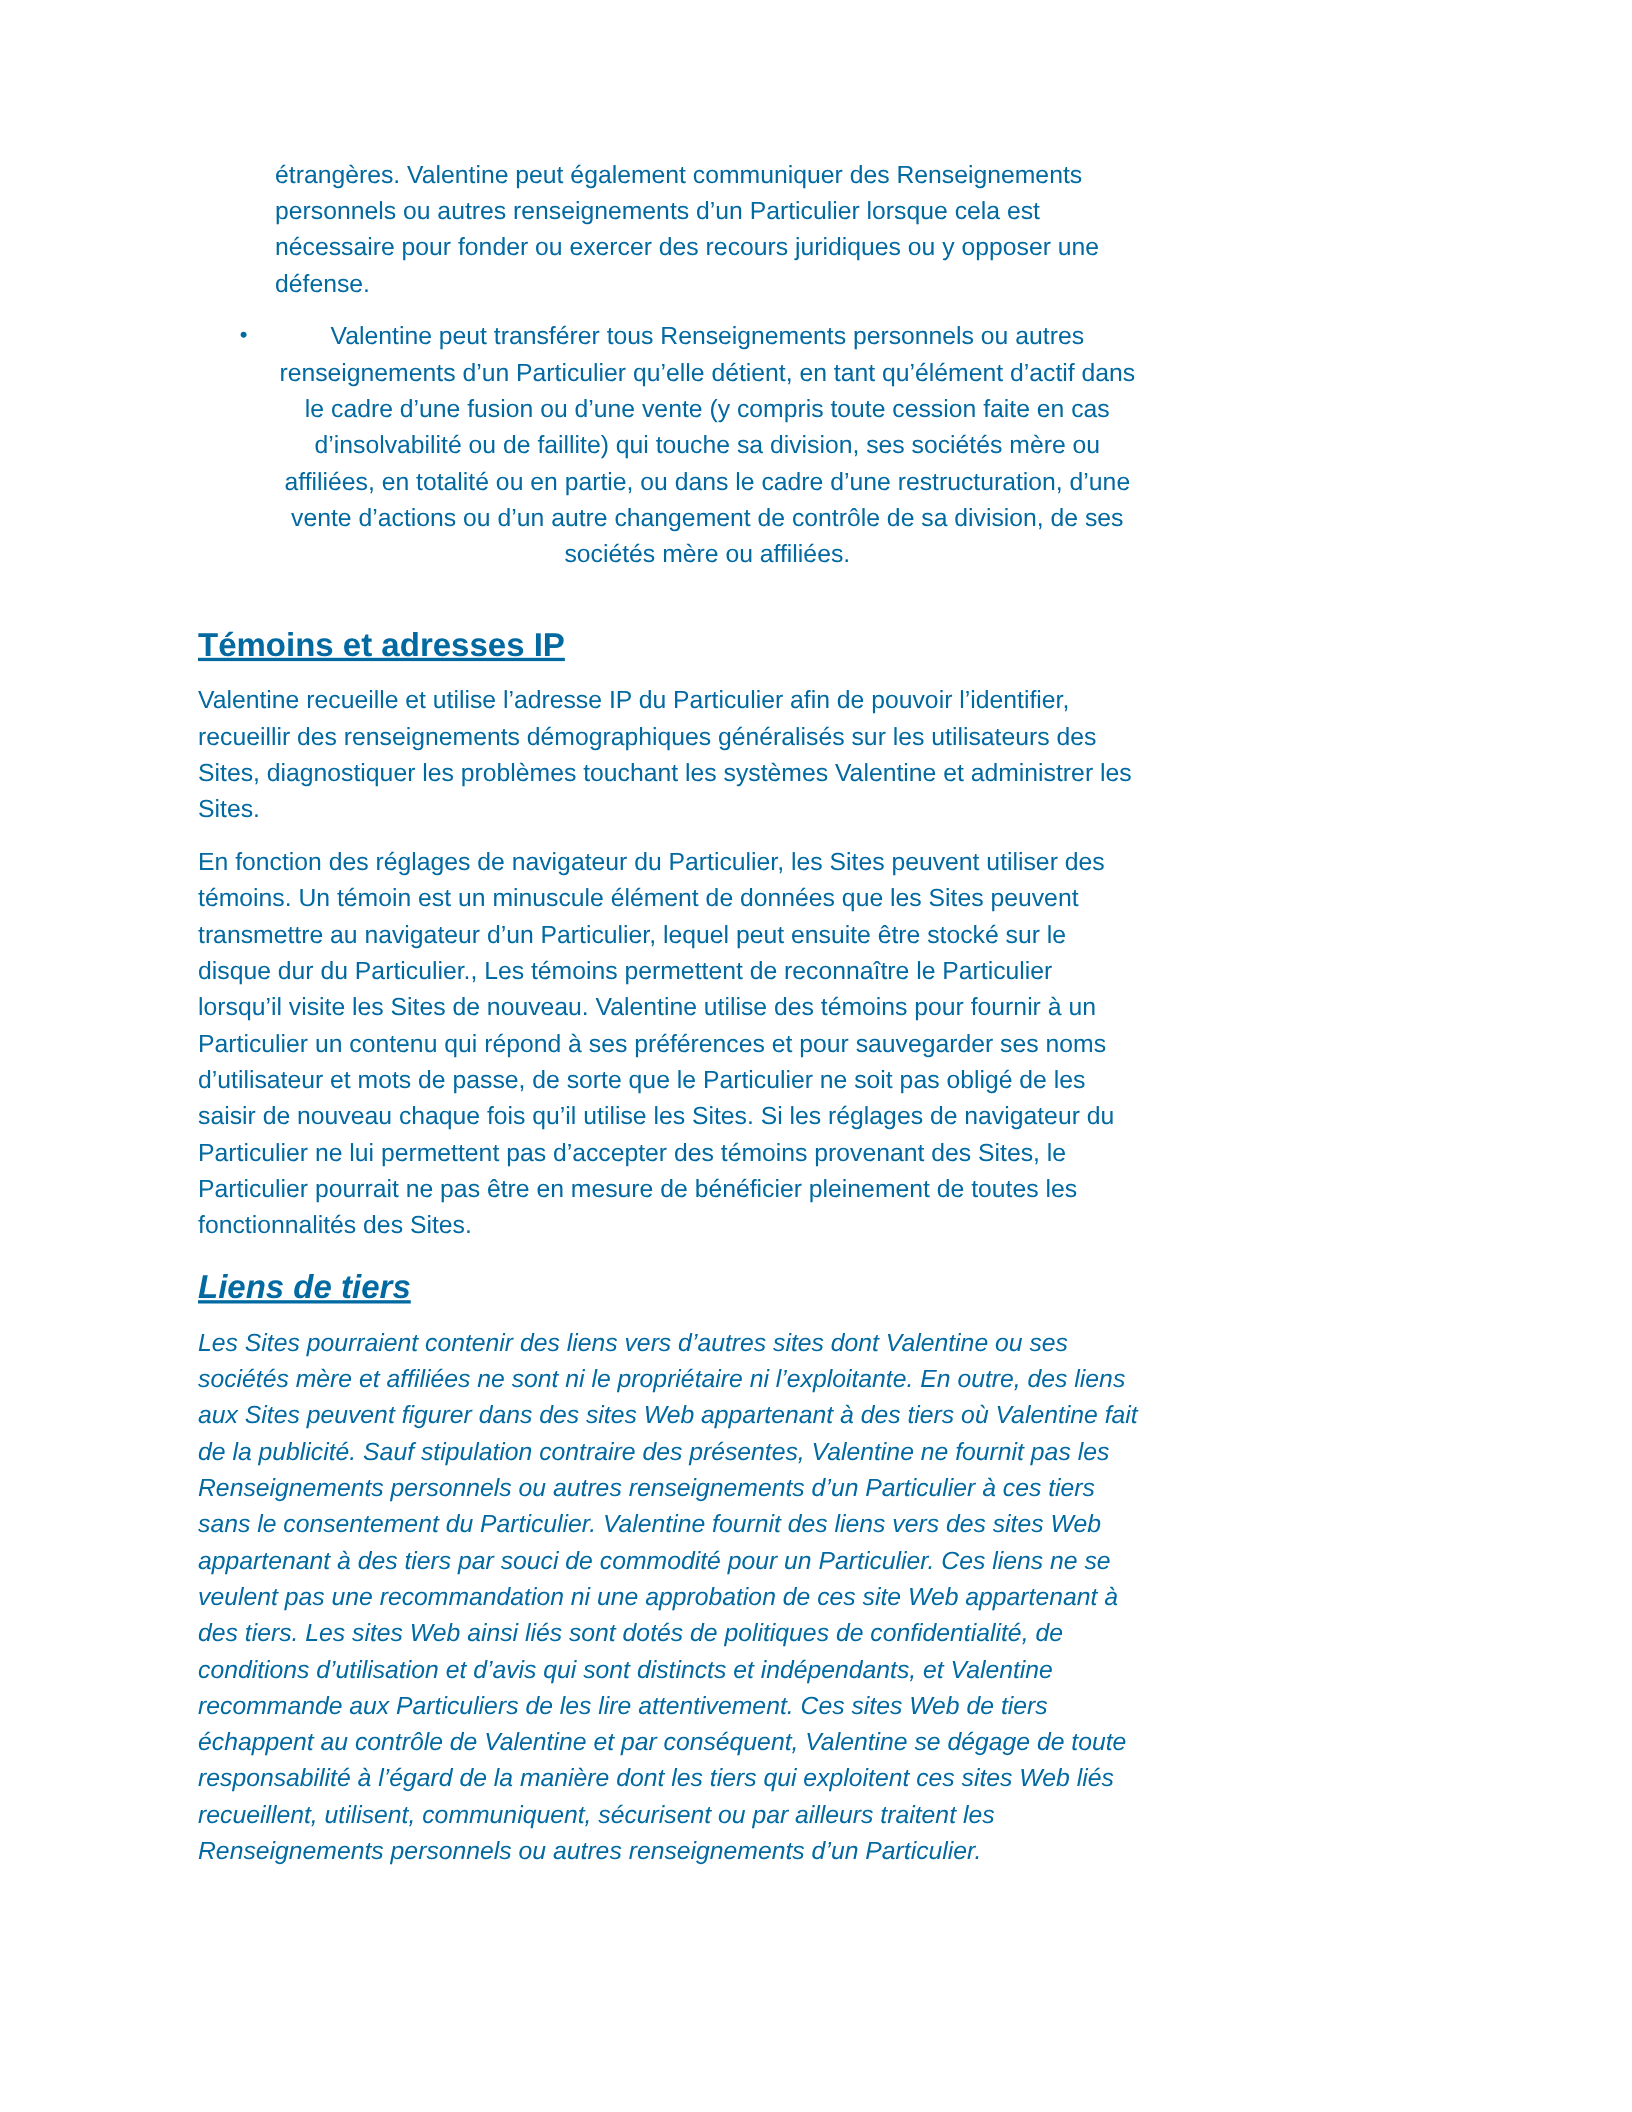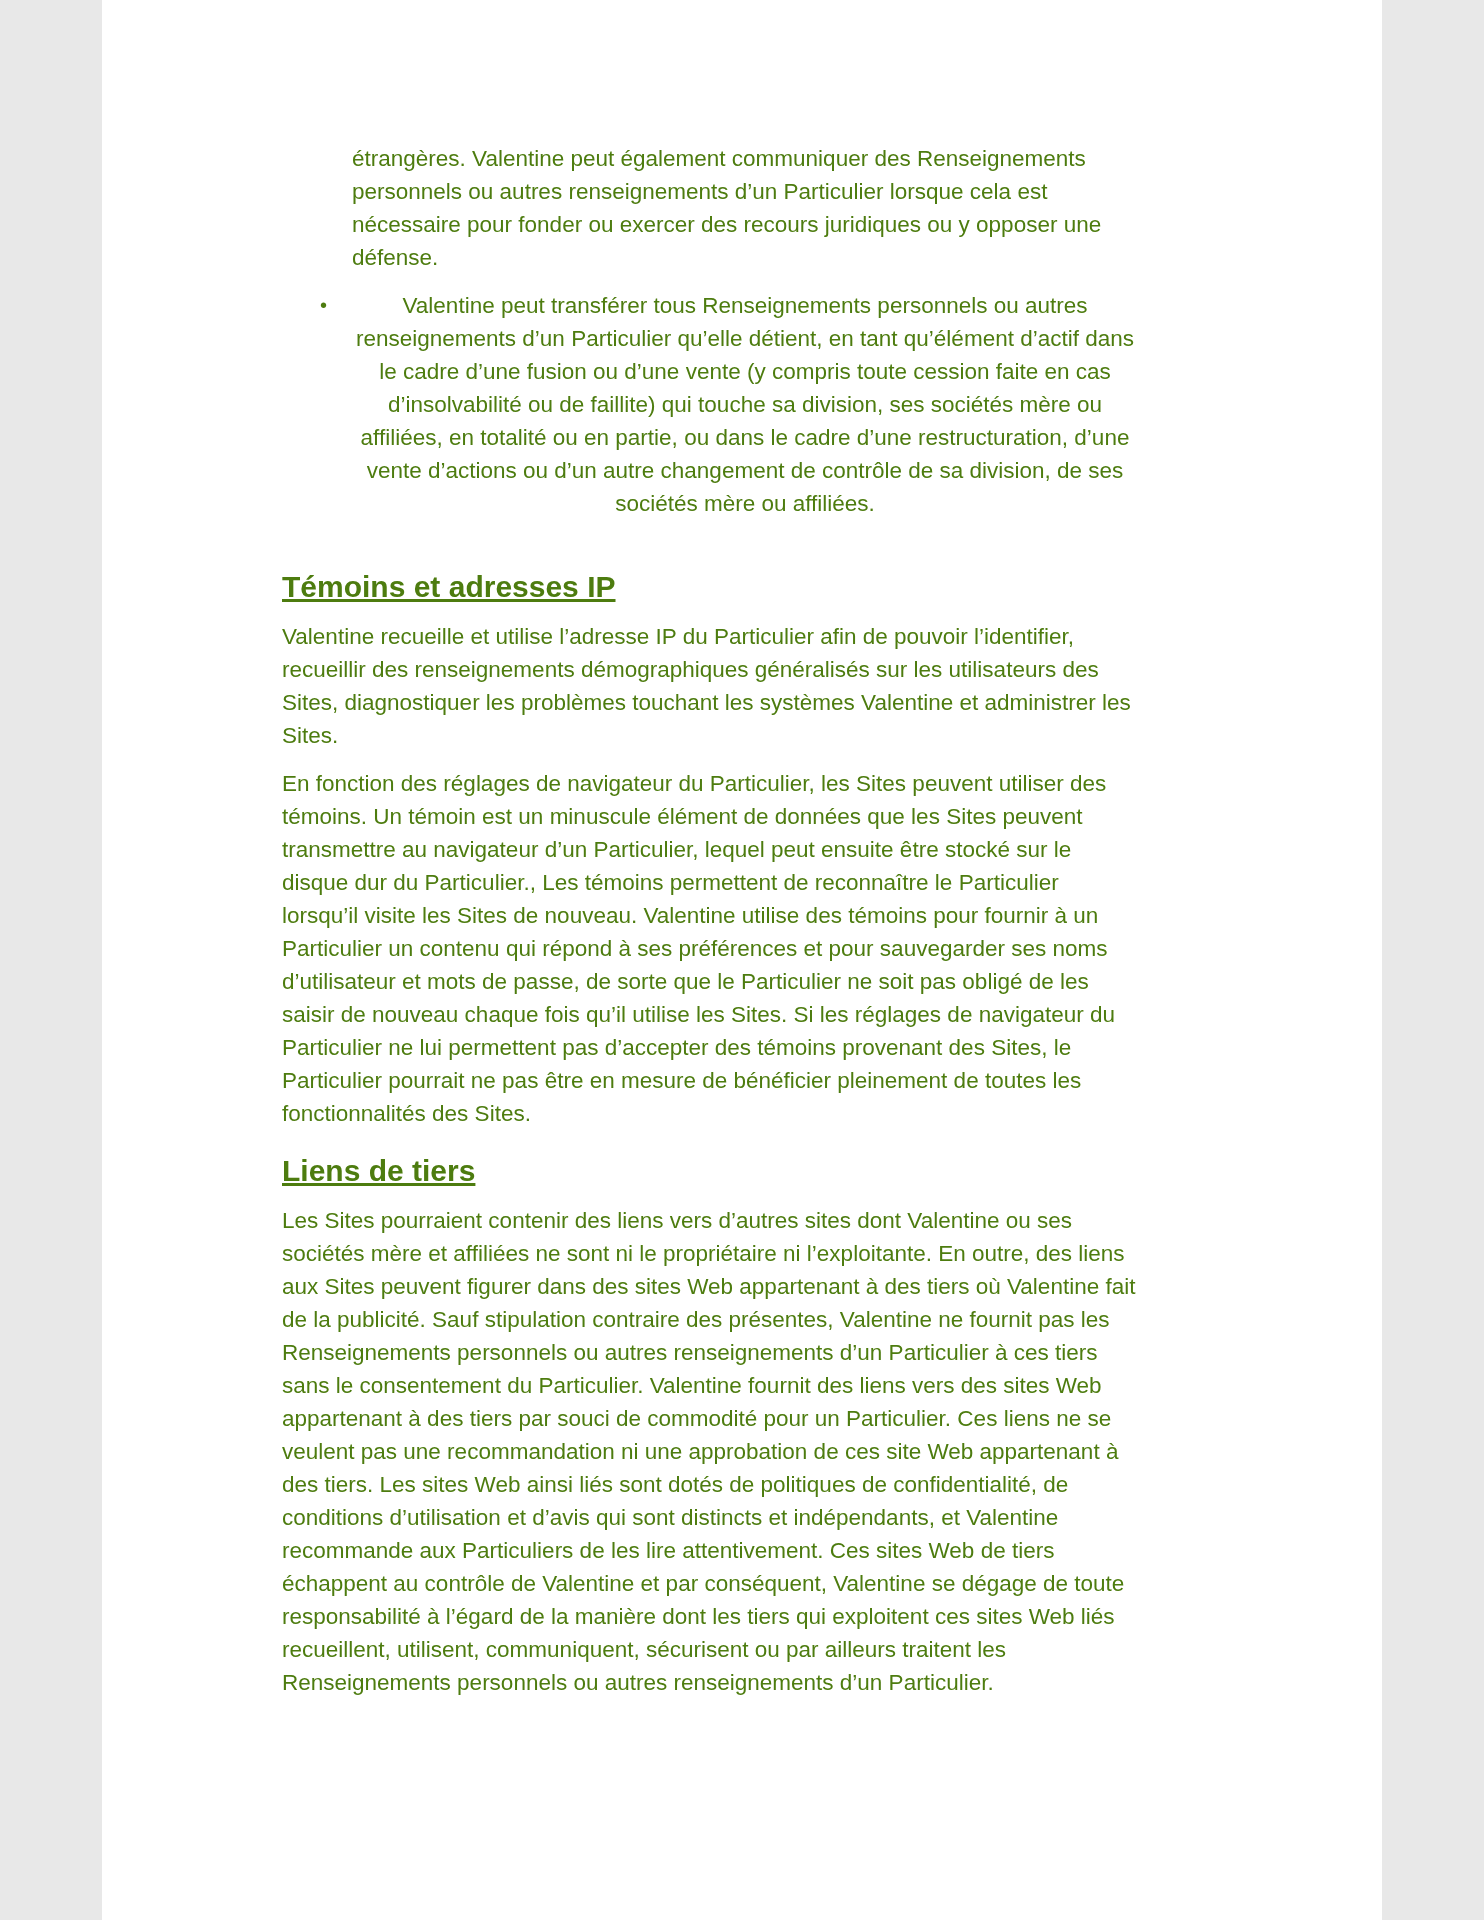--- a/index.html
+++ b/index.html
@@ -3,30 +3,30 @@
 <meta charset="utf-8">
 <title>Document</title>
 <style>
   html, body {
     margin: 0;
     padding: 0;
     background: #e8e8e8;
   }
   .page {
     position: relative;
-    width: 1280px;
+    width: 1484px;
     height: 1920px;
     margin: 0 auto;
     background: #ffffff;
     box-sizing: border-box;
     padding: 142px 0 0 180px;
     font-family: "Liberation Sans", "DejaVu Sans", sans-serif;
     font-size: 22.5px;
     line-height: 33px;
-    color: #4d7c0f;
+    color: #0369a1;
     overflow: hidden;
   }
   .content {
     width: 860px;
   }
   p.para {
     margin: 0 0 15px 0;
     width: 856px;
   }
   p.continuation {
@@ -52,20 +52,21 @@
     font-weight: bold;
     text-decoration: underline;
     margin: 0 0 17px 0;
     line-height: 33px;
   }
   .section-temoins {
     margin-top: 50px;
   }
   .section-liens {
     margin-top: 24px;
+    font-style: italic;
   }
 </style>
 </head>
 <body>
 
 <div class="page">
   <div class="content">
 
     <p class="para continuation">étrangères. Valentine peut également communiquer des Renseignements personnels ou autres renseignements d’un Particulier lorsque cela est nécessaire pour fonder ou exercer des recours juridiques ou y opposer une défense.</p>
 

